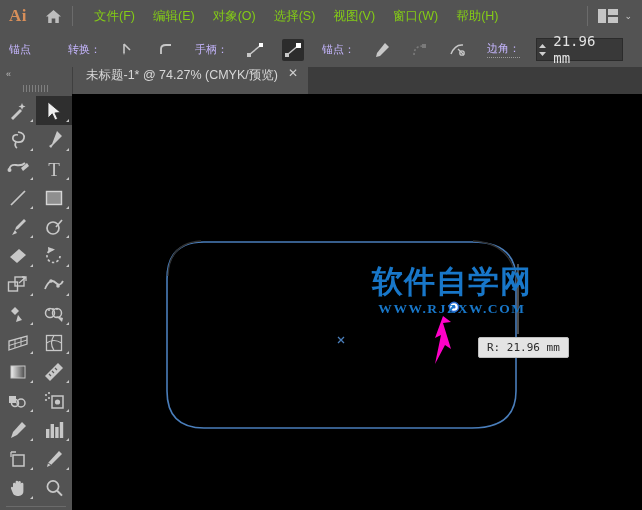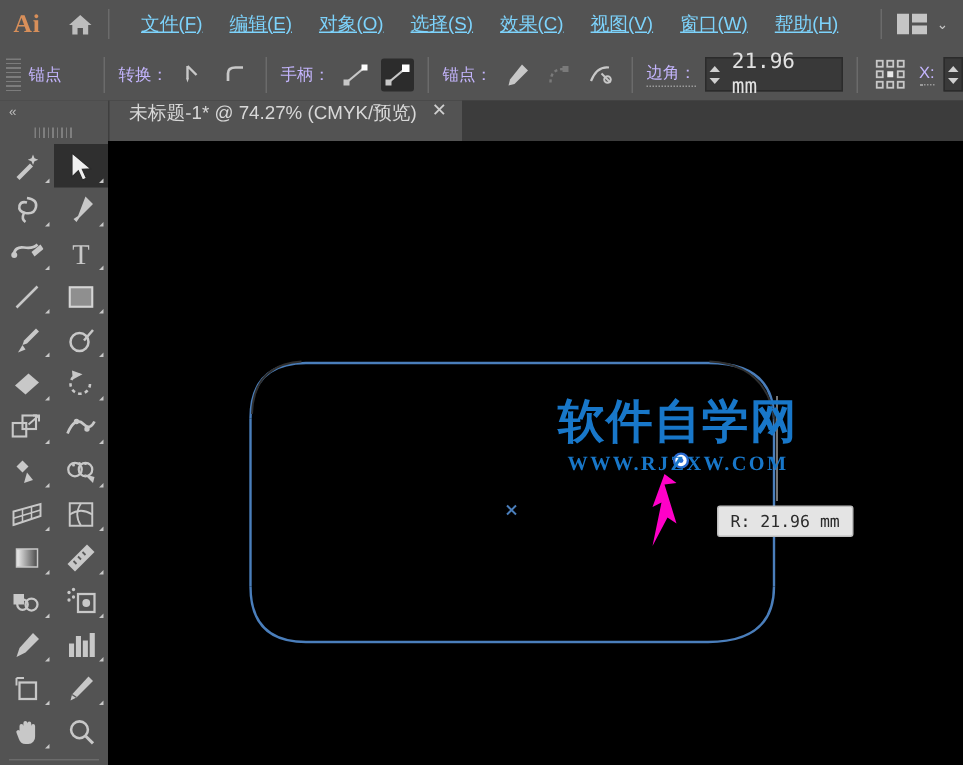--- a/index.html
+++ b/index.html
@@ -20,21 +20,21 @@
     width:36px;height:32px;display:flex;align-items:center;justify-content:center;
     color:#d88f5a;font-size:17px;font-weight:bold;letter-spacing:0.5px;
     font-family:"Liberation Serif","DejaVu Serif",serif;
   }
   .home-btn{
     width:34px;height:32px;display:flex;align-items:center;justify-content:center;
   }
   .menu-sep{width:1px;height:20px;background:#6b6b6b;margin:0 6px 0 2px;}
   .menu-items{display:flex;align-items:center;gap:0px;margin-left:6px;}
   .menu-item{
-    color:#7dd3fc;font-size:12.5px;padding:4px 9px;white-space:nowrap;cursor:default;text-decoration:underline;
+    color:#84cc16;font-size:12.5px;padding:4px 9px;white-space:nowrap;cursor:default;
   }
   .ws-right{
     position:absolute;right:4px;top:0;height:32px;display:flex;align-items:center;gap:4px;
   }
   .ws-icon{display:flex;align-items:center;}
   .ws-chev{color:#c9c9c9;font-size:9px;padding:0 6px 0 2px;}
 
   
   .optionsbar{
     position:absolute;left:0;top:32px;width:642px;height:35px;
@@ -42,21 +42,21 @@
     display:flex;align-items:center;
   }
   .grip{
     width:10px;height:22px;margin:0 5px 0 4px;
     background:repeating-linear-gradient(to bottom,#8a8a8a 0px,#8a8a8a 1px,transparent 1px,transparent 3px);
     opacity:.75;
   }
   .opt-label{color:#c4b5fd;font-size:11px;white-space:nowrap;}
   .opt-label.dotted{border-bottom:1px dotted #9a9a9a;padding-bottom:1px;}
   .vsep{width:1px;height:24px;background:#6b6b6b;margin:0 9px;}
-  .opt-grp{display:flex;align-items:center;gap:6px;justify-content:space-between;}
+  .opt-grp{display:flex;align-items:center;gap:16px;justify-content:space-between;}
   .icon-btn{
     width:22px;height:22px;display:flex;align-items:center;justify-content:center;border-radius:2px;
   }
   .icon-btn.active{background:#2c2c2c;}
   .icon-btn.dim{opacity:.45;}
   .spin{
     display:flex;flex-direction:column;justify-content:center;align-items:center;
     width:11px;height:20px;color:#d0d0d0;
   }
   .numfield{
@@ -144,21 +144,20 @@
       <svg width="17" height="15" viewBox="0 0 17 15">
         <path d="M8.5 1 L16 7.6 L13.8 7.6 L13.8 14 L10.3 14 L10.3 9.6 L6.7 9.6 L6.7 14 L3.2 14 L3.2 7.6 L1 7.6 Z" fill="#bdbdbd"></path>
       </svg>
     </div>
     <div class="menu-sep"></div>
     <div class="menu-items">
       <div class="menu-item">文件(F)</div>
       <div class="menu-item">编辑(E)</div>
       <div class="menu-item">对象(O)</div>
       <div class="menu-item">选择(S)</div>
-      <div class="menu-item">效果(C)</div>
       <div class="menu-item">视图(V)</div>
       <div class="menu-item">窗口(W)</div>
       <div class="menu-item">帮助(H)</div>
     </div>
     <div class="ws-right">
       <div class="menu-sep"></div>
       <div class="ws-icon">
         <svg width="20" height="14" viewBox="0 0 20 14">
           <rect x="0" y="0" width="8" height="14" fill="#c5c5c5"></rect>
           <rect x="10" y="0" width="10" height="6" fill="#c5c5c5"></rect>

